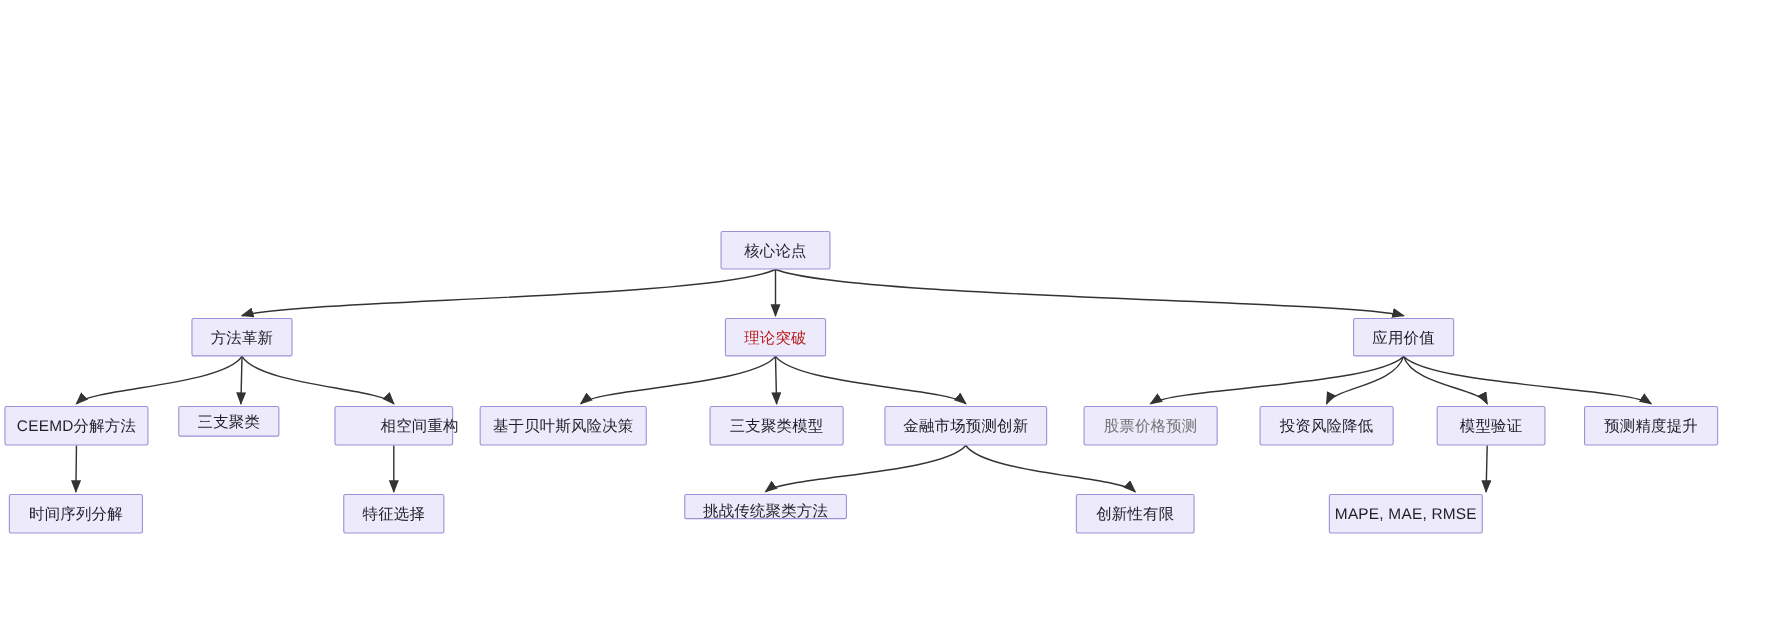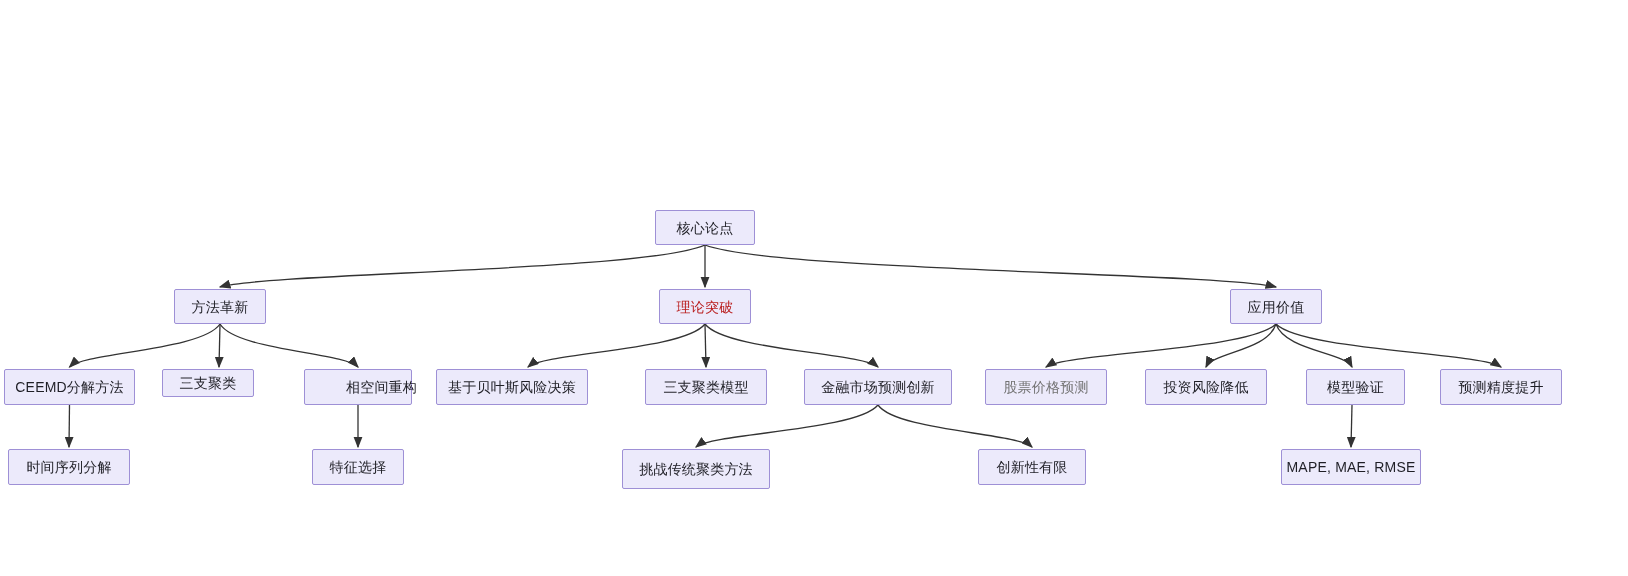--- a/index.html
+++ b/index.html
@@ -128,23 +128,23 @@
       </div>
       <div class="node-box" style="left: 1440px; top: 369px; width: 122px; height: 36px; background: rgb(236, 234, 251); border-color: rgb(158, 144, 214); color: rgb(31, 31, 38);">
         <span class="node-label">预测精度提升</span>
       </div>
       <div class="node-box" style="left: 8px; top: 449px; width: 122px; height: 36px; background: rgb(236, 234, 251); border-color: rgb(158, 144, 214); color: rgb(31, 31, 38);">
         <span class="node-label">时间序列分解</span>
       </div>
       <div class="node-box" style="left: 312px; top: 449px; width: 92px; height: 36px; background: rgb(236, 234, 251); border-color: rgb(158, 144, 214); color: rgb(31, 31, 38);">
         <span class="node-label">特征选择</span>
       </div>
-      <div class="node-box" style="left: 622px; top: 449px; width: 148px; height: 40px; background: rgb(236, 234, 251); border-color: rgb(158, 144, 214); color: rgb(31, 31, 38);">
+      <div class="node-box" style="left: 622px; top: 449px; width: 148px; height: 23px; background: rgb(236, 234, 251); border-color: rgb(158, 144, 214); color: rgb(31, 31, 38); align-items: flex-end;">
         <span class="node-label">挑战传统聚类方法</span>
       </div>
       <div class="node-box" style="left: 978px; top: 449px; width: 108px; height: 36px; background: rgb(236, 234, 251); border-color: rgb(158, 144, 214); color: rgb(31, 31, 38);">
         <span class="node-label">创新性有限</span>
       </div>
-      <div class="node-box" style="left: 1281px; top: 449px; width: 140px; height: 36px; background: rgb(236, 234, 251); border-color: rgb(158, 144, 214); color: rgb(31, 31, 38);">
+      <div class="node-box" style="left: 1208px; top: 449px; width: 140px; height: 36px; background: rgb(236, 234, 251); border-color: rgb(158, 144, 214); color: rgb(31, 31, 38);">
         <span class="node-label">MAPE, MAE, RMSE</span>
       </div>
     </div>
 </div>
 
 </body></html>

